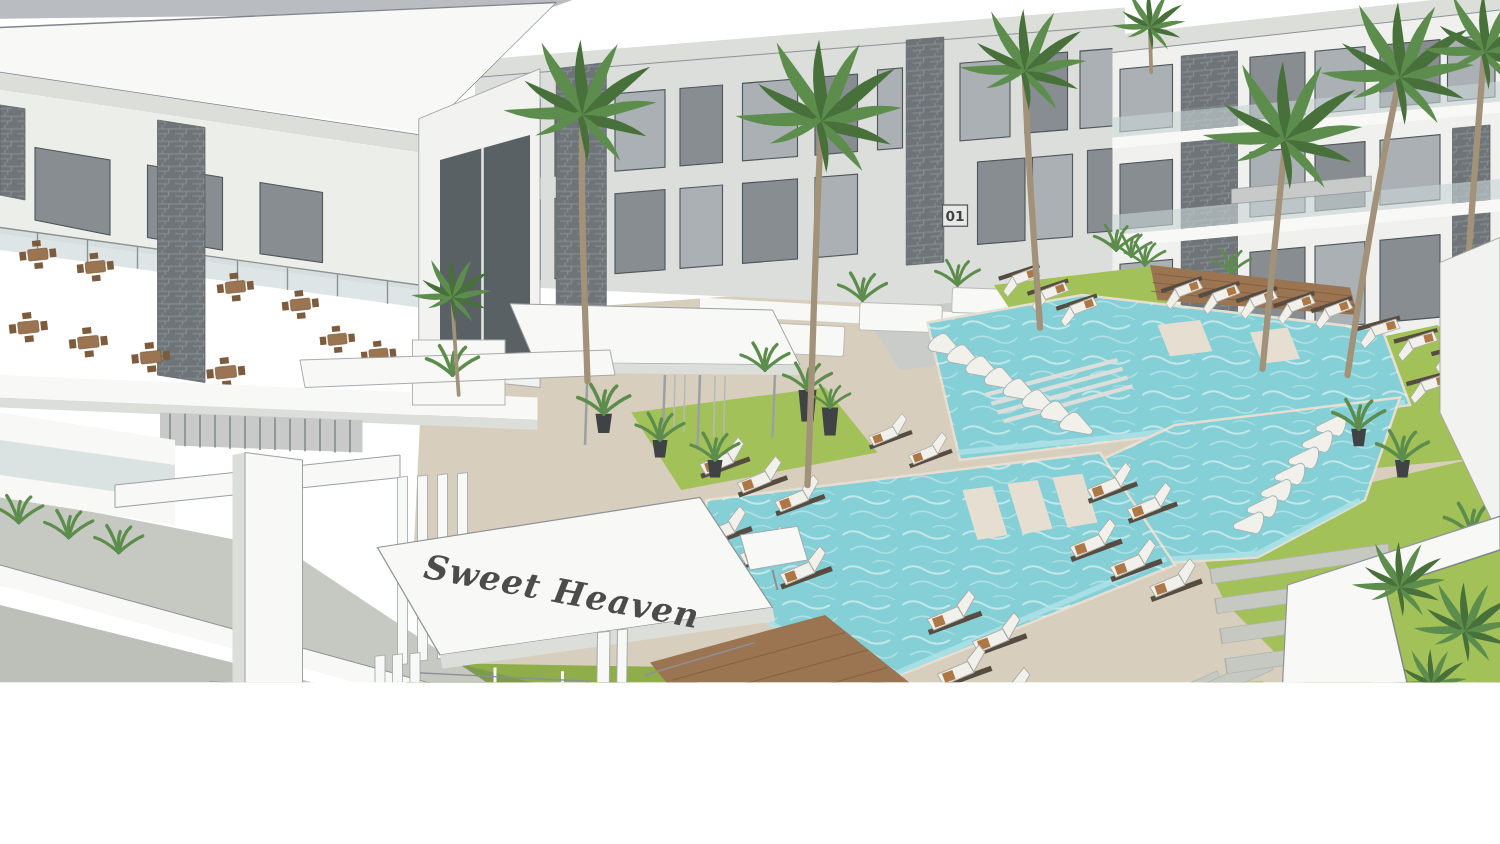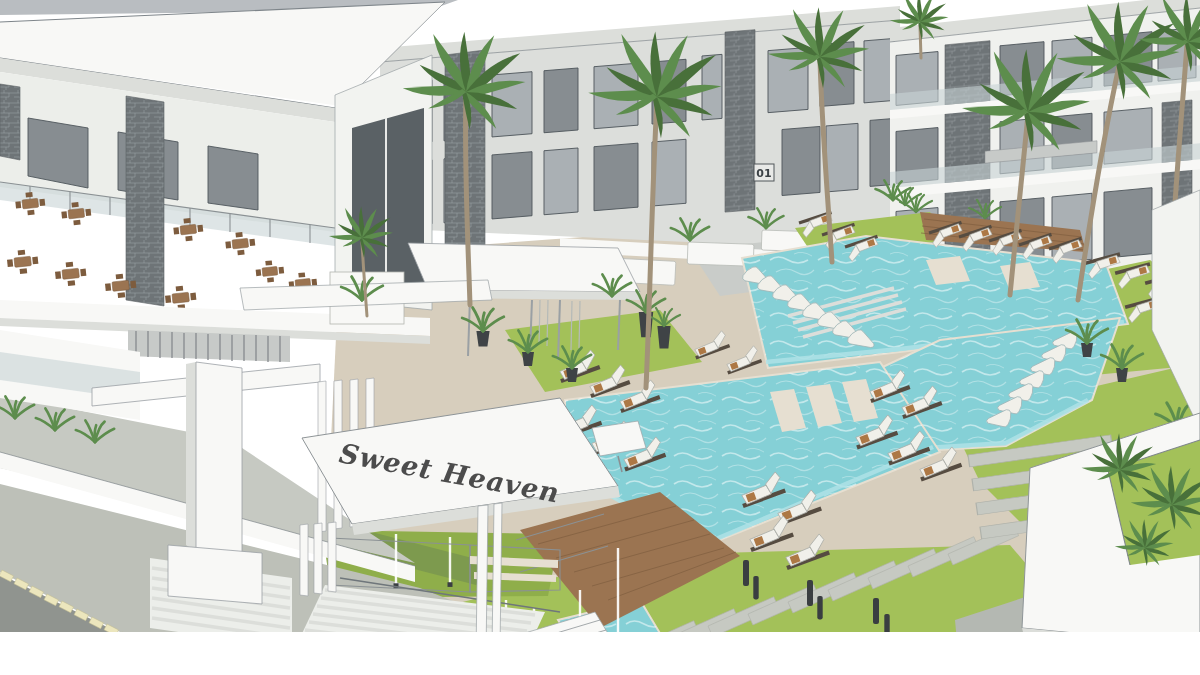--- a/index.html
+++ b/index.html
@@ -1,16 +1,16 @@
 <!DOCTYPE html>
 <html style="--sky: #ffffff; --top_strip: #b9bdc1; --white: #f8f8f6; --white_shade: #eceeea; --white_deep: #dcdeda; --line: #7e858a; --facade: #dcdedb; --facade_shadow: #c9ccc9; --window_glass: #aab0b4; --window_dark: #878d91; --frame: #4e565b; --stone: #6e7477; --stone_light: #9aa1a4; --pool: #85d0d6; --pool_light: #aee2e6; --pool_wall: #5fbac2; --deck: #d7cebd; --deck_light: #e6dfd1; --wood: #9b7451; --wood_dark: #7d5c3e; --grass: #a3c159; --grass_shade: #8fae4a; --hedge: #7d9a4e; --palm: #5d8d4d; --palm_dark: #48703a; --trunk: #a2927a; --road: #90948f; --sidewalk: #bdc0b8; --curb: #ece6bd; --cushion: #f1f0ea; --lounger_frame: #564c41; --towel: #a56a33; --glass: #c8d3d6; --sign: #4c4c4c;"><head>
 <meta charset="utf-8">
 <style>
   html,body{margin:0;padding:0;background:#fff;}
-  .stage{position:relative;width:1200px;height:632px;overflow:hidden;background:var(--sky,#ffffff);
+  .stage{position:relative;width:1200px;height:546px;overflow:hidden;background:var(--sky,#ffffff);
          font-family:"Liberation Sans",sans-serif;}
   svg{display:block;}
   
   .white-f{fill:var(--white,#f8f8f6);} .white-sh{fill:var(--white_shade,#eceeea);}
   .white-dp{fill:var(--white_deep,#dcdeda);}
   .facade{fill:var(--facade,#dcdedb);} .facade-sh{fill:var(--facade_shadow,#c9ccc9);}
   .win{fill:var(--window_glass,#aab0b4);stroke:var(--frame,#4e565b);stroke-width:.9;}
   .win-dk{fill:var(--window_dark,#878d91);stroke:var(--frame,#4e565b);stroke-width:.9;}
   .stone{fill:url(#stoneTex);stroke:#5c6164;stroke-width:.6;}
   .ln{stroke:var(--line,#7e858a);stroke-width:.7;fill:none;}

